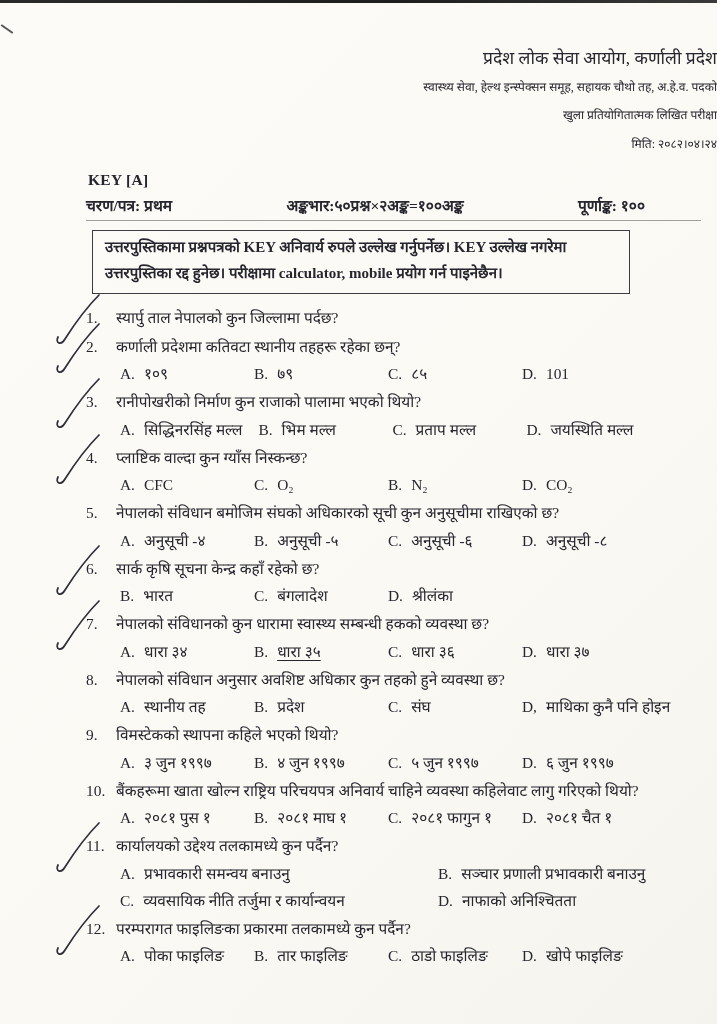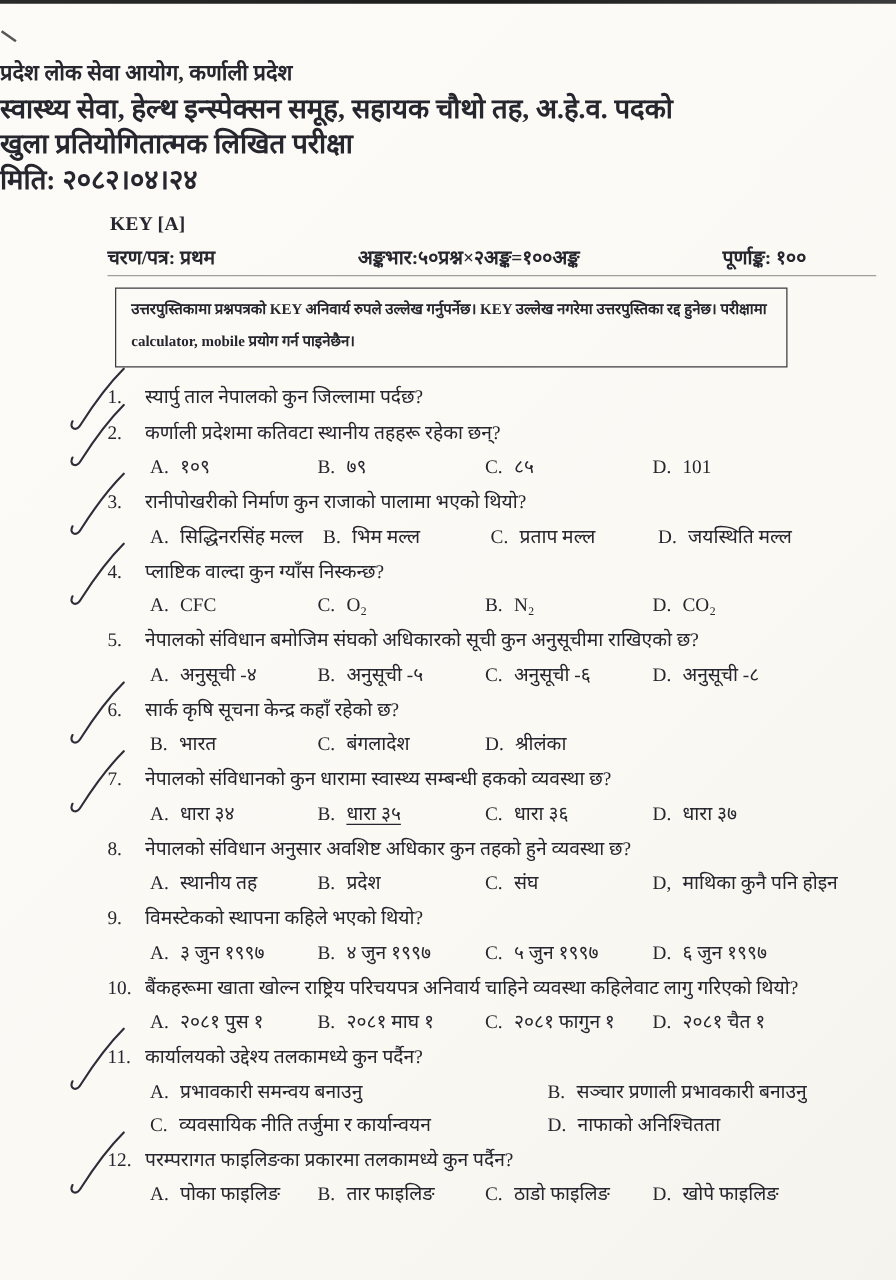--- a/index.html
+++ b/index.html
@@ -14,36 +14,36 @@
     box-sizing:border-box;
   }
   .scan-topline{
     position:absolute;top:0;left:0;width:100%;height:3px;
     background:linear-gradient(90deg,#2a2a2a 0%,#1d1d1d 55%,#3a3a3a 100%);
   }
   .scan-corner{
     position:absolute;top:28px;left:0;width:14px;height:2px;background:#555;
     transform:rotate(35deg);
   }
-  header{padding-top:44px;text-align:left;font-weight:700;line-height:28.5px;}
+  header{padding-top:44px;text-align:right;font-weight:400;line-height:28.5px;}
   .h1{font-size:17.5px;}
-  .h2,.h3,.h4{font-size:22px;}
+  .h2,.h3,.h4{font-size:12px;}
   .key{margin:13px 0 0 88px;font-weight:700;font-size:15.5px;letter-spacing:.3px;}
   .meta{margin:2px 16px 0 86px;}
   .meta-row{
     display:flex;justify-content:space-between;align-items:baseline;
     font-weight:700;font-size:15.5px;padding:3px 56px 4px 0;
     border-bottom:1px solid #a09f98;
   }
   .meta-row.second{border-bottom:1px solid #8d8c85;}
   .notice-box{
     margin:9px 0 11px 92px;width:512px;
     border:1.6px solid #3c3c42;
     padding:4px 12px 7px;
-    font-weight:700;font-size:12px;line-height:25.5px;
+    font-weight:700;font-size:15px;line-height:25.5px;
   }
   #questions{margin:2px 14px 0 86px;font-size:15.4px;}
   .q{position:relative;margin-bottom:2px;}
   .qline{line-height:26.5px;}
   .qnum{display:inline-block;width:30px;}
   .opts{padding-left:34px;line-height:27px;display:flex;flex-wrap:wrap;}
   .opt{min-width:118px;margin-right:16px;white-space:nowrap;}
   .opt:last-child{margin-right:0;min-width:0;}
   .opt .lbl{margin-right:9px;}
   .opts.grid2{display:grid;grid-template-columns:318px auto;padding-left:34px;}

